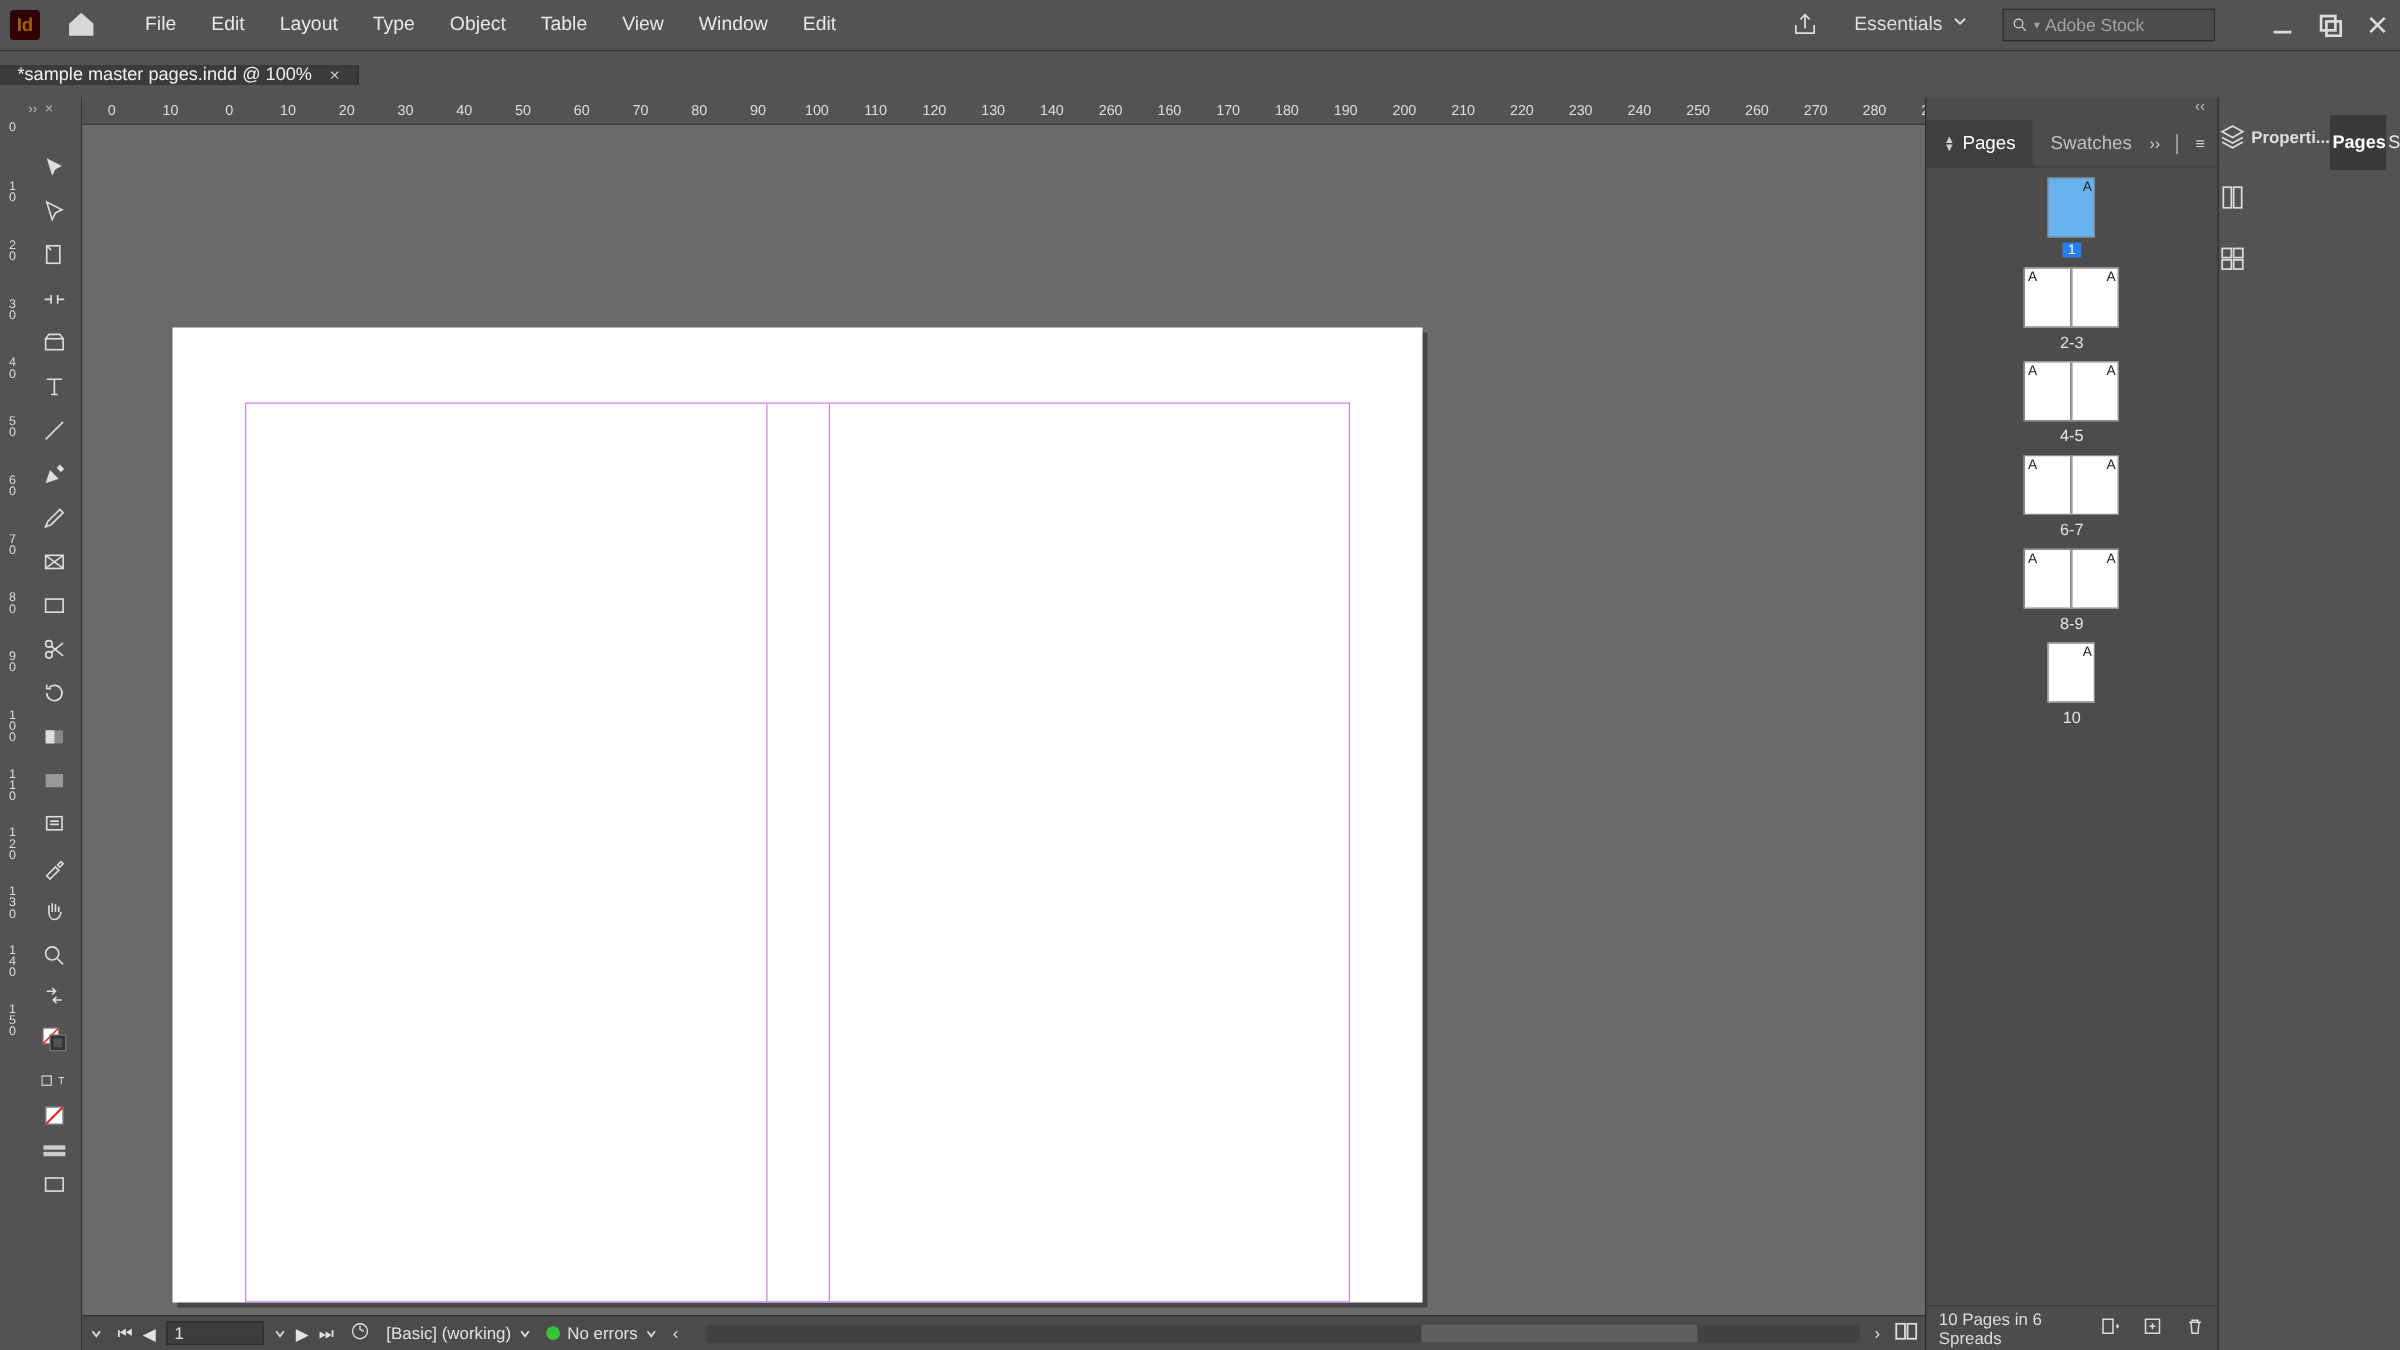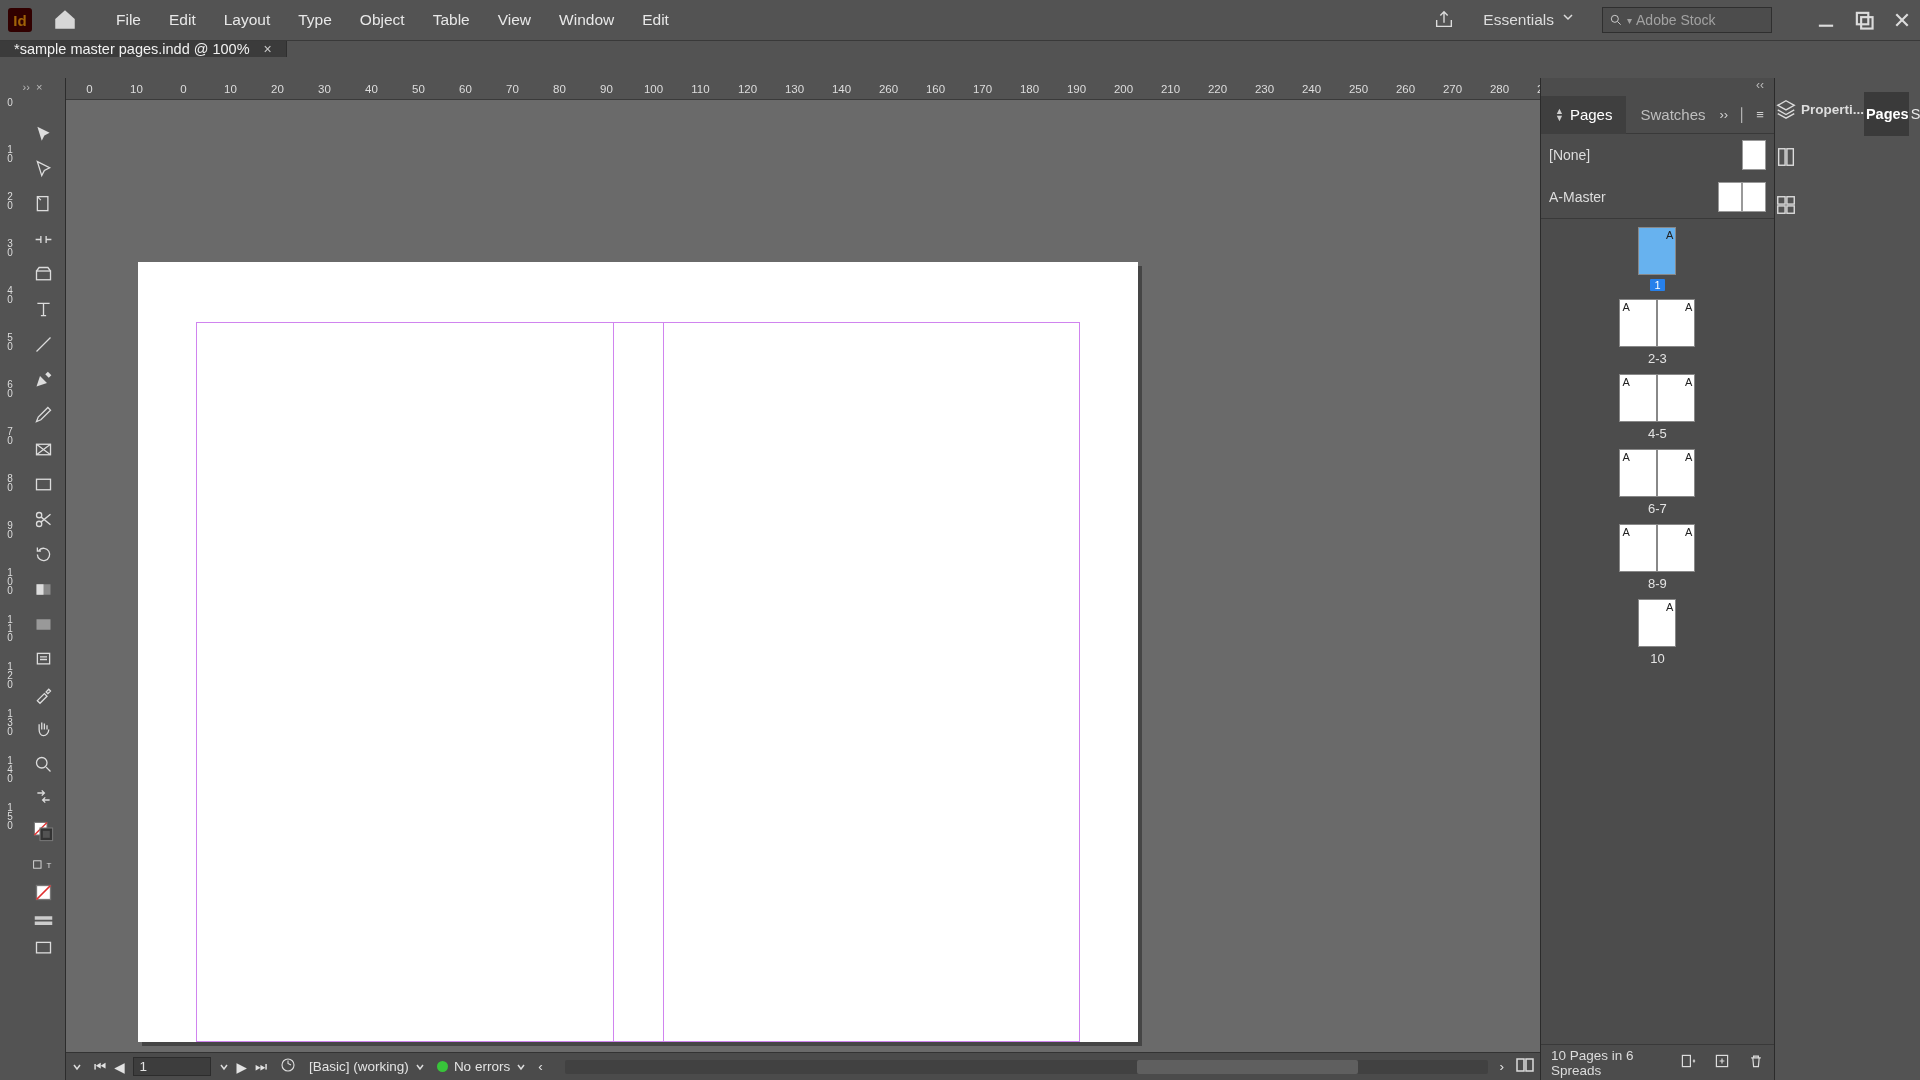--- a/index.html
+++ b/index.html
@@ -10,21 +10,21 @@
 .menubar .home { width:26px; height:26px; margin-right:24px; display:flex; align-items:center; justify-content:center; color:#ddd;}
 .menubar .mlabel { padding:0 14px; font-size:15.5px; color:#e8e8e8; cursor:default; height:40px; display:flex; align-items:center;}
 .menubar .spacer { flex:1;}
 .menubar .right { display:flex; align-items:center; gap:18px;}
 .share-ico { width:22px; height:22px; }
 .workspace { display:flex; align-items:flex-start; gap:8px; font-size:15.5px; padding:0 10px; }
 .search { display:flex; align-items:center; background:#4c4c4c; border:1px solid #2f2f2f; width:170px; height:26px; padding:0 6px; gap:4px; font-size:14px; color:#a2a2a2;}
 .winbtns { display:flex; gap:18px; margin-left:26px; color:#bcbcbc;}
 .winbtn { width:20px; height:20px; display:flex; align-items:center; justify-content:center;}
 
-.tabbar { height:38px; background:#535353; display:flex; align-items:flex-start; border-top:1px solid #393939; }
+.tabbar { height:38px; background:#535353; display:flex; align-items:center; border-top:1px solid #393939; }
 .doctab { background:#3b3b3b; display:flex; align-items:center; padding:0 14px; font-size:14.5px; color:#f1f1f1; gap:14px; border-right:1px solid #2f2f2f;}
 .doctab .x { color:#cacaca; font-size:14px;}
 
 .workarea { position:absolute; top:78px; left:0; right:0; bottom:0; display:flex; }
 
 .toolbox { width:66px; background:#535353; border-right:1px solid #2c2c2c; position:relative;}
 .toolbox .top { height:18px; display:flex; align-items:center; justify-content:center; gap:4px; color:#bcbcbc; font-size:11px;}
 .toolbox .col { position:absolute; top:38px; left:0; right:0; bottom:0;}
 .tool { width:36px; height:34px; margin:1px auto; display:flex; align-items:center; justify-content:center; color:#e3e3e3;}
 .tool svg { width:21px; height:21px; }
@@ -469,35 +469,20 @@
             </span>
           <span>Pages</span>
         </div>
         <div class="pp-tab">Swatches</div>
         <div class="end">
           <span>››</span>
           <span>│</span>
           <span>≡</span>
         </div>
       </div>
-      <div class="pp-mrows">
-        <div class="mrow">
-          <span>[None]</span>
-          <div class="thumb">
-              <div class="pg"></div>
-            </div>
-        </div>
-        <div class="mrow">
-          <span>A-Master</span>
-          <div class="thumb">
-              <div class="pg"></div>
-              <div class="pg"></div>
-            </div>
-        </div>
-      </div>
       <div class="pp-body" id="spreads">
           <div class="spread">
             <div class="pgs">
               <div class="pg sel">
                 <span class="A r">A</span>
               </div>
             </div>
             <div class="badge">1</div>
           </div>
           <div class="spread">

